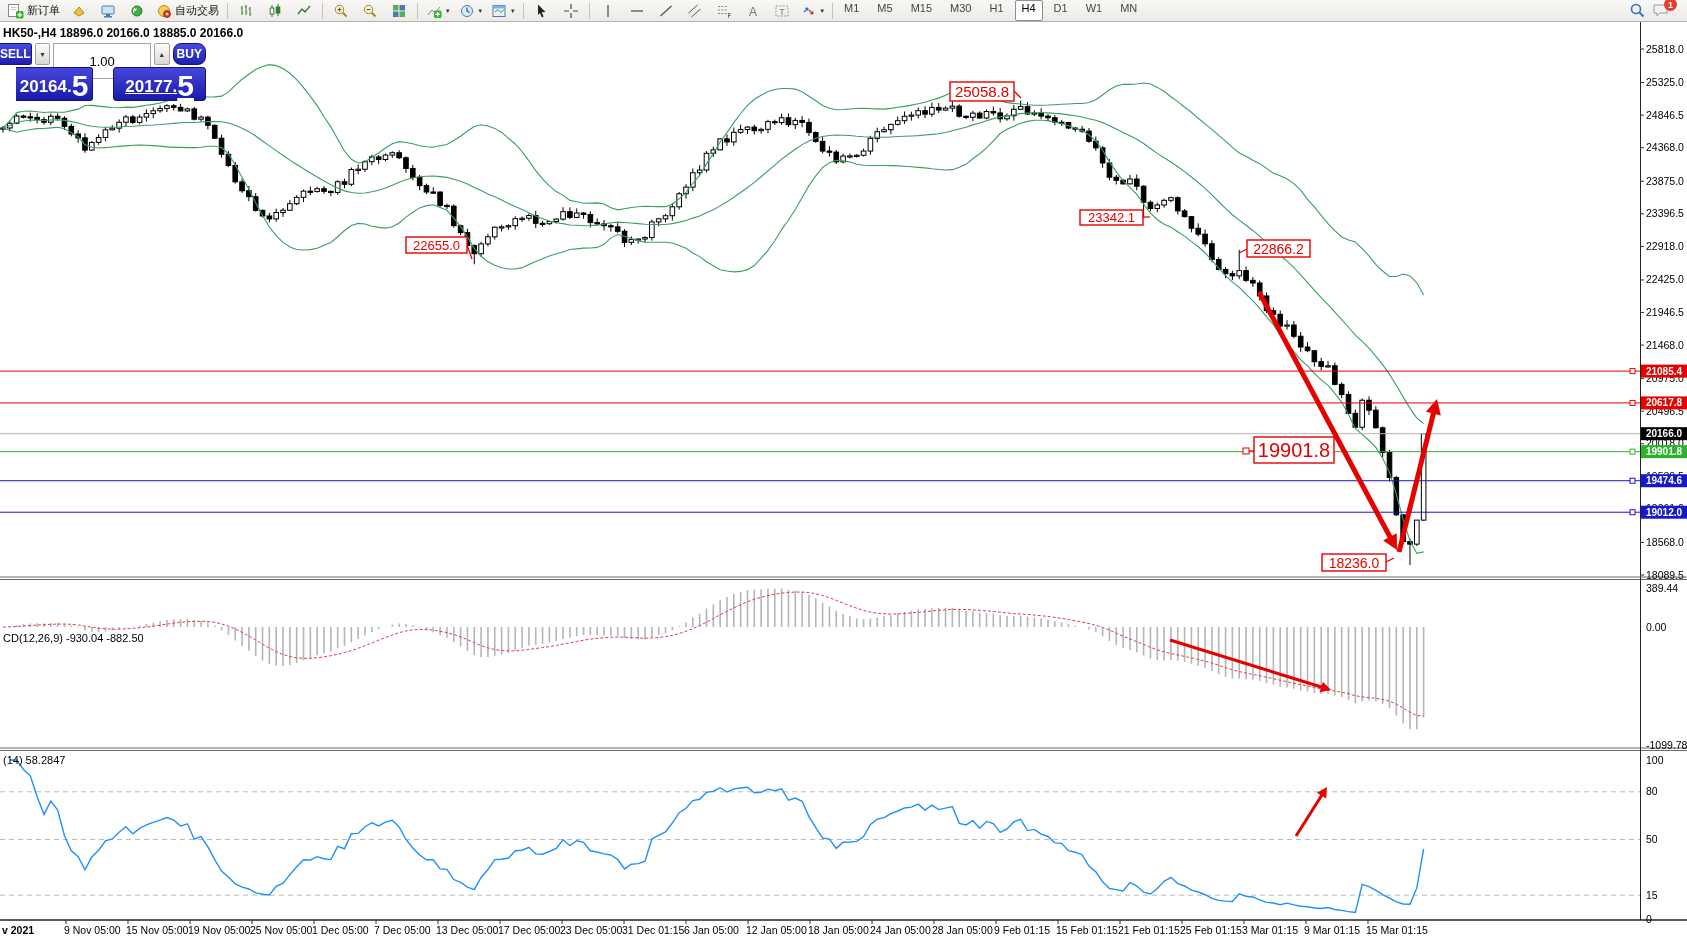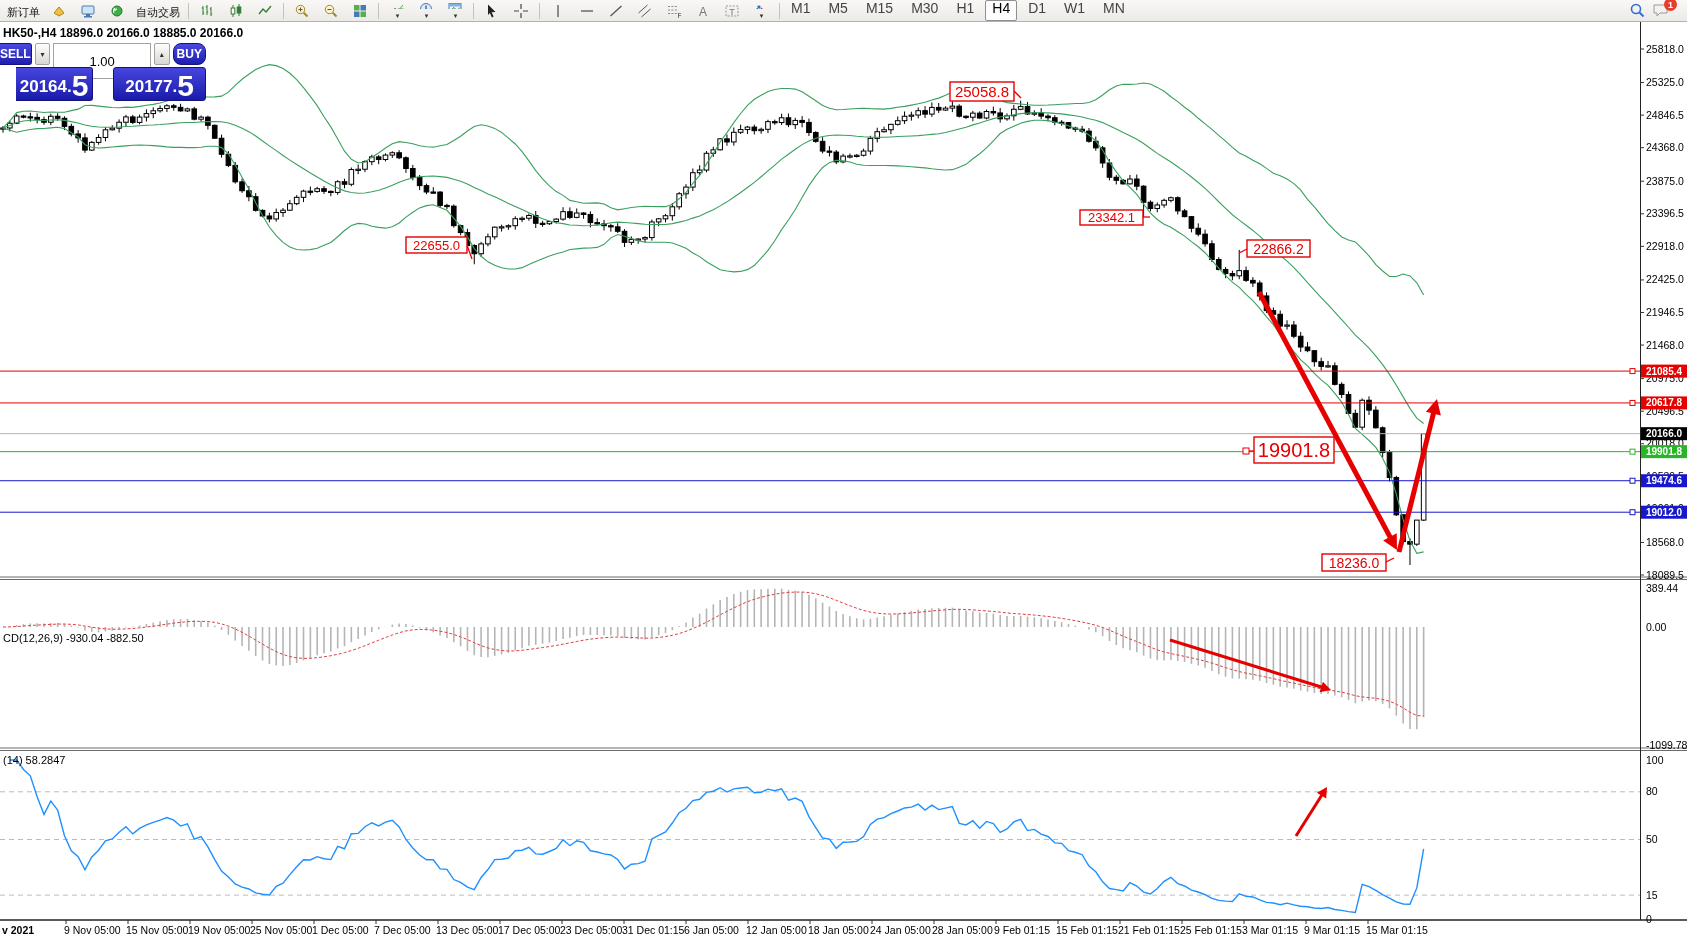--- a/index.html
+++ b/index.html
@@ -1,25 +1,25 @@
 <!DOCTYPE html>
 <html><head>
 <meta charset="utf-8">
 <style>
   html,body{margin:0;padding:0;background:#fff;width:1687px;height:940px;overflow:hidden;
     font-family:"Liberation Sans",sans-serif;}
   
   .toolbar{height:21px;background:linear-gradient(#f9f8f6,#eceae6);border-bottom:1px solid #b5b2ad;
     display:flex;align-items:center;padding:0 3px;gap:1px;position:relative;z-index:10;}
   .tb-btn{height:19px;min-width:20px;display:flex;align-items:center;justify-content:center;gap:3px;
-    padding:0 3px;border:1px solid transparent;border-radius:2px;font-size:11px;color:#222;cursor:default;flex-direction:column;}
+    padding:0 3px;border:1px solid transparent;border-radius:2px;font-size:11px;color:#222;cursor:default;}
   .tb-label{font-size:11px;color:#111;}
   .sep{width:1px;height:16px;background:#c6c3bd;margin:0 3px;flex:0 0 auto;}
   .caret{font-size:7px;color:#333;margin-left:1px;}
-  .tf-btn{font-size:14px;color:#444;padding:2px 6px;height:15px;line-height:11px;border:1px solid transparent;border-radius:2px;}
+  .tf-btn{font-size:11px;color:#444;padding:2px 6px;height:15px;line-height:11px;border:1px solid transparent;border-radius:2px;}
   .tf-btn.active{background:#fdfdfd;border:1px solid #8f8f8f;color:#000;}
   .tb-right{margin-left:auto;display:flex;align-items:center;gap:6px;padding-right:14px;}
   .badge{position:absolute;top:-4px;right:-7px;background:#e53e2e;color:#fff;font-size:9px;font-weight:bold;
     border-radius:50%;width:13px;height:13px;display:flex;align-items:center;justify-content:center;}
   .chat-wrap{position:relative;}
   
   .chart-region{position:relative;width:1687px;height:918px;background:#fff;}
   #cv{position:absolute;left:0;top:0;}
   .o-title{position:absolute;left:3px;top:4px;font-size:12px;font-weight:bold;color:#000;z-index:5;}
   .panel-label{position:absolute;left:3px;font-size:11px;color:#000;z-index:5;}
@@ -33,21 +33,21 @@
   .tp-sell{width:34px;border-left:none;border-radius:0 3px 3px 0;}
   .tp-buy{width:49px;border-radius:8px;}
   .tp-step{width:21px;background:linear-gradient(#fefefe,#d9d7d3);border:1px solid #a5a39f;font-size:8px;
     color:#333;display:flex;align-items:center;justify-content:center;border-radius:2px;}
   .tp-vol{width:62px;border:1px solid #a5a39f;background:#fff;font-size:13px;text-align:center;color:#000;
     font-family:"Liberation Sans",sans-serif;padding:17px;}
   .tp-prices{display:flex;gap:4px;}
   .tp-price{height:32px;border-radius:3px;background:linear-gradient(#4646de,#1a1aaa);border:1px solid #14147c;
     color:#fff;display:flex;align-items:flex-end;justify-content:center;padding:0 3px;margin-left:16px;}
   .tp-price.sell{width:86px;border-left:none;border-radius:0 3px 3px 0;}
-  .tp-price.buy{width:104px;}
+  .tp-price.buy{width:104px;text-decoration:underline;}
   .pi{font-size:17px;font-weight:bold;line-height:27px;}
   .pf{font-size:30px;font-weight:bold;line-height:29px;}
   svg text{font-family:"Liberation Sans",sans-serif;}
   .icon-svg{display:block;}
 </style>
 </head>
 <body>
 
 <div class="toolbar">
   <div class="tb-btn">

